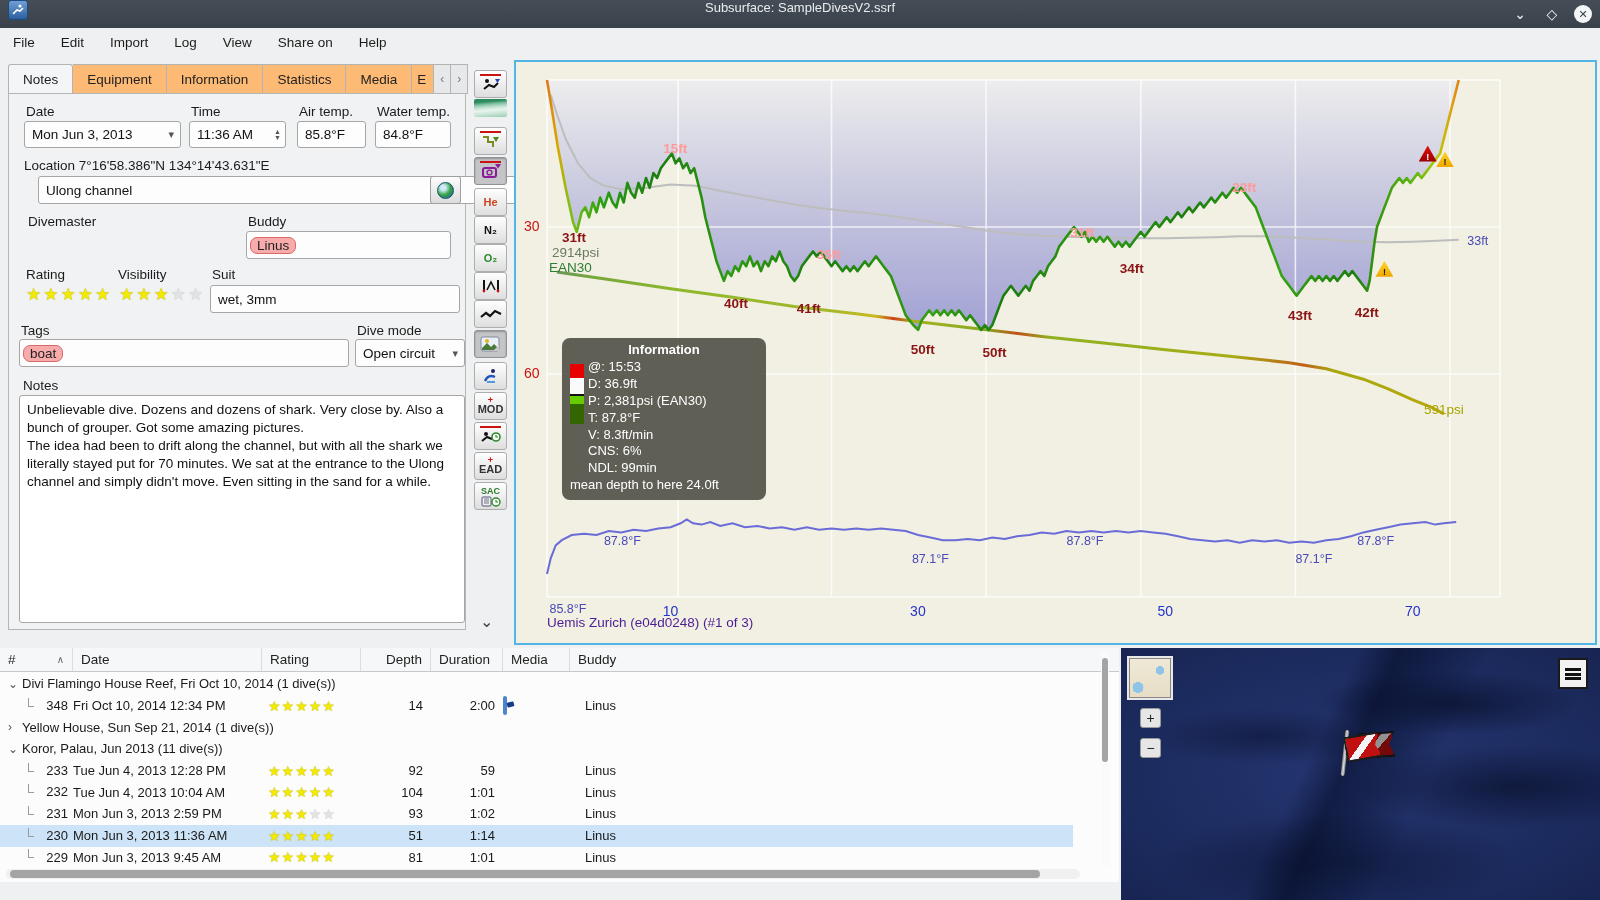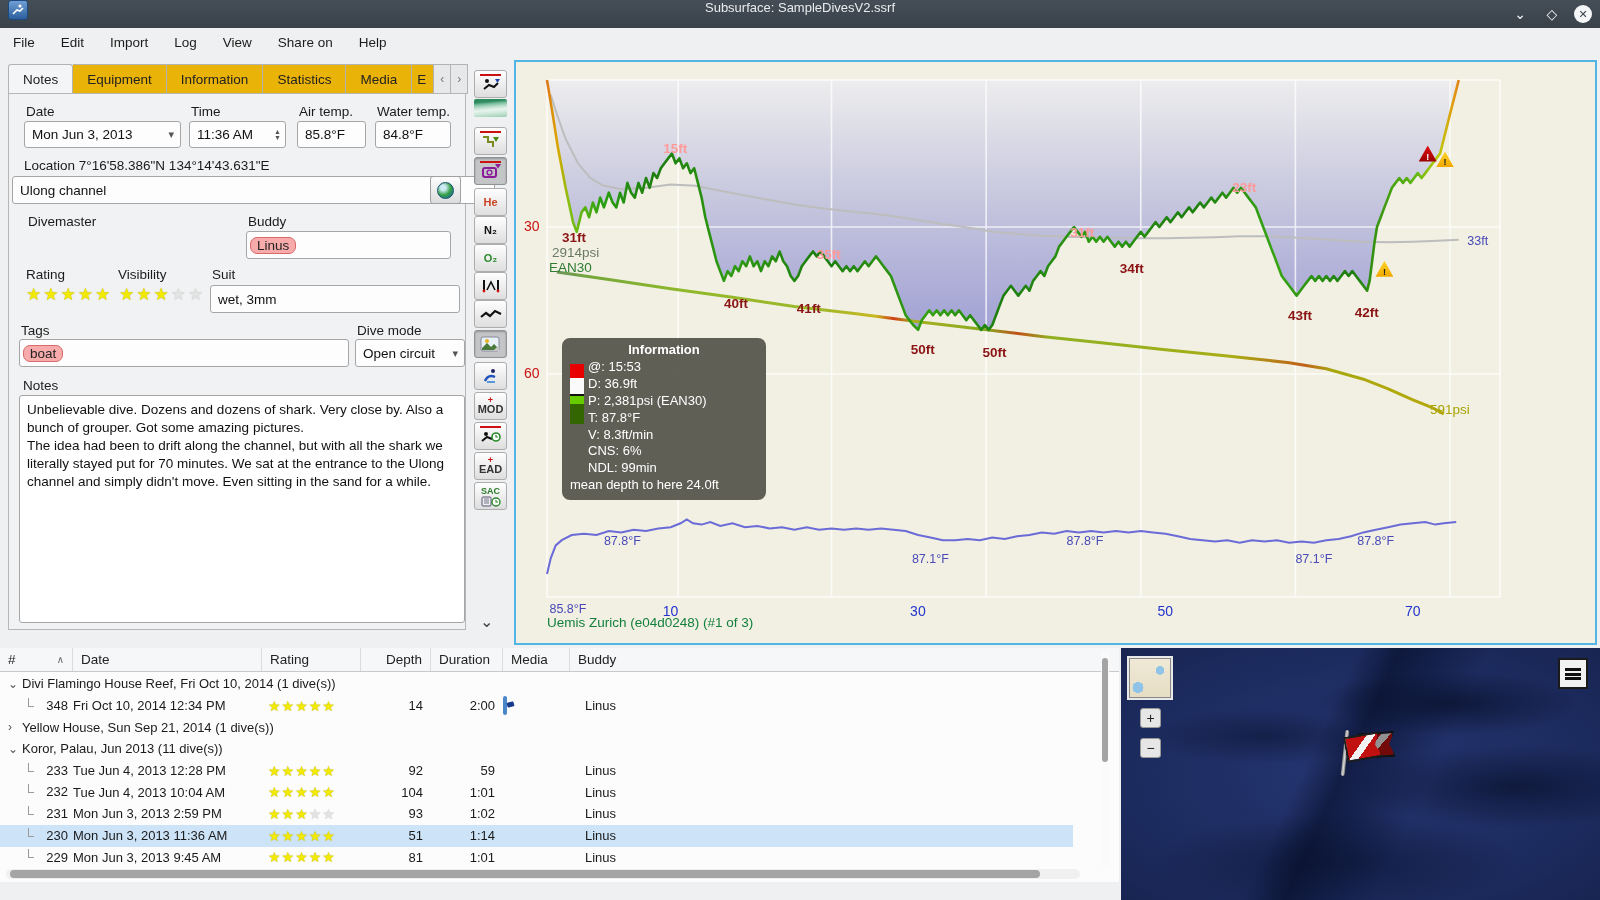--- a/index.html
+++ b/index.html
@@ -18,21 +18,21 @@
   .win-btn { width:20px; height:20px; display:flex; align-items:center; justify-content:center;
     font-size:14px; cursor:default; }
   .close-circle { width:18px; height:18px; border-radius:50%; background:#f4f6f7; color:#3a434b;
     display:flex; align-items:center; justify-content:center; font-size:11px; font-weight:bold; }
   
   .menubar { position:absolute; left:0; top:28px; width:1600px; height:29px; background:#eff0f1;
     display:flex; align-items:center; gap:26px; padding-left:13px; font-size:13.5px; color:#1c1c1c; }
   
   .tabs { position:absolute; left:8px; top:64px; height:30px; display:flex; }
   .tab { height:30px; padding:0 14px; display:flex; align-items:center; font-size:13.5px;
-    background:#eab308; border:1px solid #b3b3b3; border-left:none; color:#222; }
+    background:#fdba74; border:1px solid #b3b3b3; border-left:none; color:#222; }
   .tab:first-child { border-left:1px solid #b3b3b3; border-top-left-radius:3px; }
   .tab.active { background:#f4f5f6; border-bottom-color:#f4f5f6; border-top-left-radius:3px; border-top-right-radius:3px; }
   .tab.cut { width:22px; overflow:hidden; padding:0 5px; }
   .tab-scroll { width:17px; height:30px; background:#e7e8e9; border:1px solid #b3b3b3; border-left:none;
     display:flex; align-items:center; justify-content:center; color:#777; font-size:12px; }
   .panel { position:absolute; left:8px; top:93px; width:458px; height:537px;
     background:#f1f2f3; border:1px solid #b6b6b6; border-top:1px solid #b6b6b6; }
   .fld-label { position:absolute; font-size:13.5px; color:#1b1b1b; }
   .fld { position:absolute; background:#fdfdfd; border:1px solid #a6a6a6; border-radius:3px;
     font-size:13.5px; color:#111; display:flex; align-items:center; padding-left:7px; }
@@ -65,22 +65,22 @@
   
   .chart { position:absolute; left:514px; top:60px; width:1083px; height:585px;
     background:#f1f0e3; border:2px solid #52b5e5; }
   .chart * { position:absolute; }
   .ylab { font-size:14px; color:#cc1111; }
   .xlab { font-size:14px; color:#2233cc; }
   .dlab { font-size:13.5px; font-weight:bold; white-space:nowrap; }
   .dlab.deep { color:#8b1414; }
   .dlab.shallow { color:#ff9a9a; }
   .tmplab { font-size:12.5px; color:#4949b8; white-space:nowrap; }
-  .preslab { font-size:13.5px; color:#a8a400;margin-left:6px; }
-  .dc-label { font-size:13.5px; color:#15803d; white-space:nowrap;text-align:center; }
+  .preslab { font-size:13.5px; color:#a8a400; }
+  .dc-label { font-size:13.5px; color:#4c1d95; white-space:nowrap;text-align:center; }
   .startlab { font-size:13.5px; white-space:nowrap; }
   .tri { width:18px; height:16px; clip-path:polygon(50% 0,100% 100%,0 100%);
     display:flex; align-items:flex-end; justify-content:center;
     font-size:9px; font-weight:bold; }
   .tri.red { background:linear-gradient(#e01010,#990000); color:#fff; }
   .tri.yellow { background:linear-gradient(#ffd429,#f0a800); color:#222; }
   .infobox { left:46px; top:276px; width:204px; border-radius:8px;
     background:rgba(82,82,74,0.92); color:#fff; font-size:13px; padding:4px 8px 6px 8px; }
   .infobox .ib-title { position:static; display:block; text-align:center; font-weight:bold; margin-bottom:2px; }
   .infobox .ib-row { position:static; display:block; line-height:1.3; padding-left:18px; }
@@ -198,21 +198,21 @@
   <span class="fld-label" style="left:290px;top:10px">Air temp.</span>
   <div class="fld" style="left:288px;top:27px;width:69px;height:27px">
     <span>85.8°F</span>
   </div>
   <span class="fld-label" style="left:368px;top:10px">Water temp.</span>
   <div class="fld" style="left:366px;top:27px;width:76px;height:27px">
     <span>84.8°F</span>
   </div>
 
   <span class="fld-label" style="left:15px;top:64px">Location 7°16'58.386"N 134°14'43.631"E</span>
-  <div class="fld" style="left:3px;top:82px;width:483px;height:28px">
+  <div class="fld" style="left:29px;top:82px;width:483px;height:28px">
     <span>Ulong channel</span>
   </div>
   <div class="globe-btn" style="left:421px;top:82px">
     <div class="globe"></div>
   </div>
 
   <span class="fld-label" style="left:19px;top:120px">Divemaster</span>
   <span class="fld-label" style="left:239px;top:120px">Buddy</span>
   <div class="fld" style="left:237px;top:137px;width:205px;height:28px">
     <span class="chip" style="margin-left:-4px">Linus</span>

